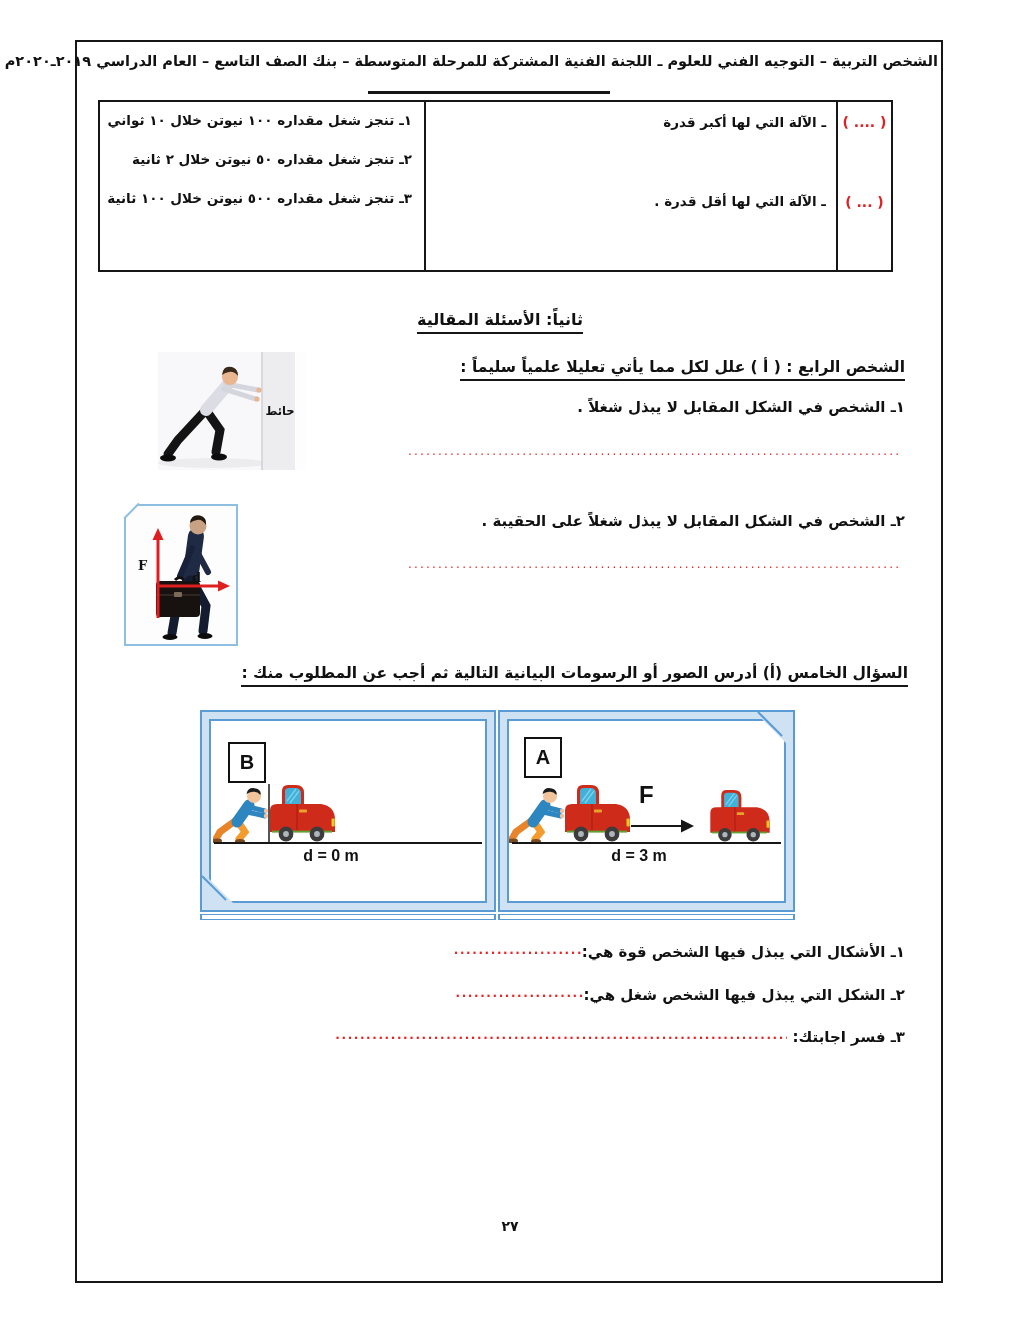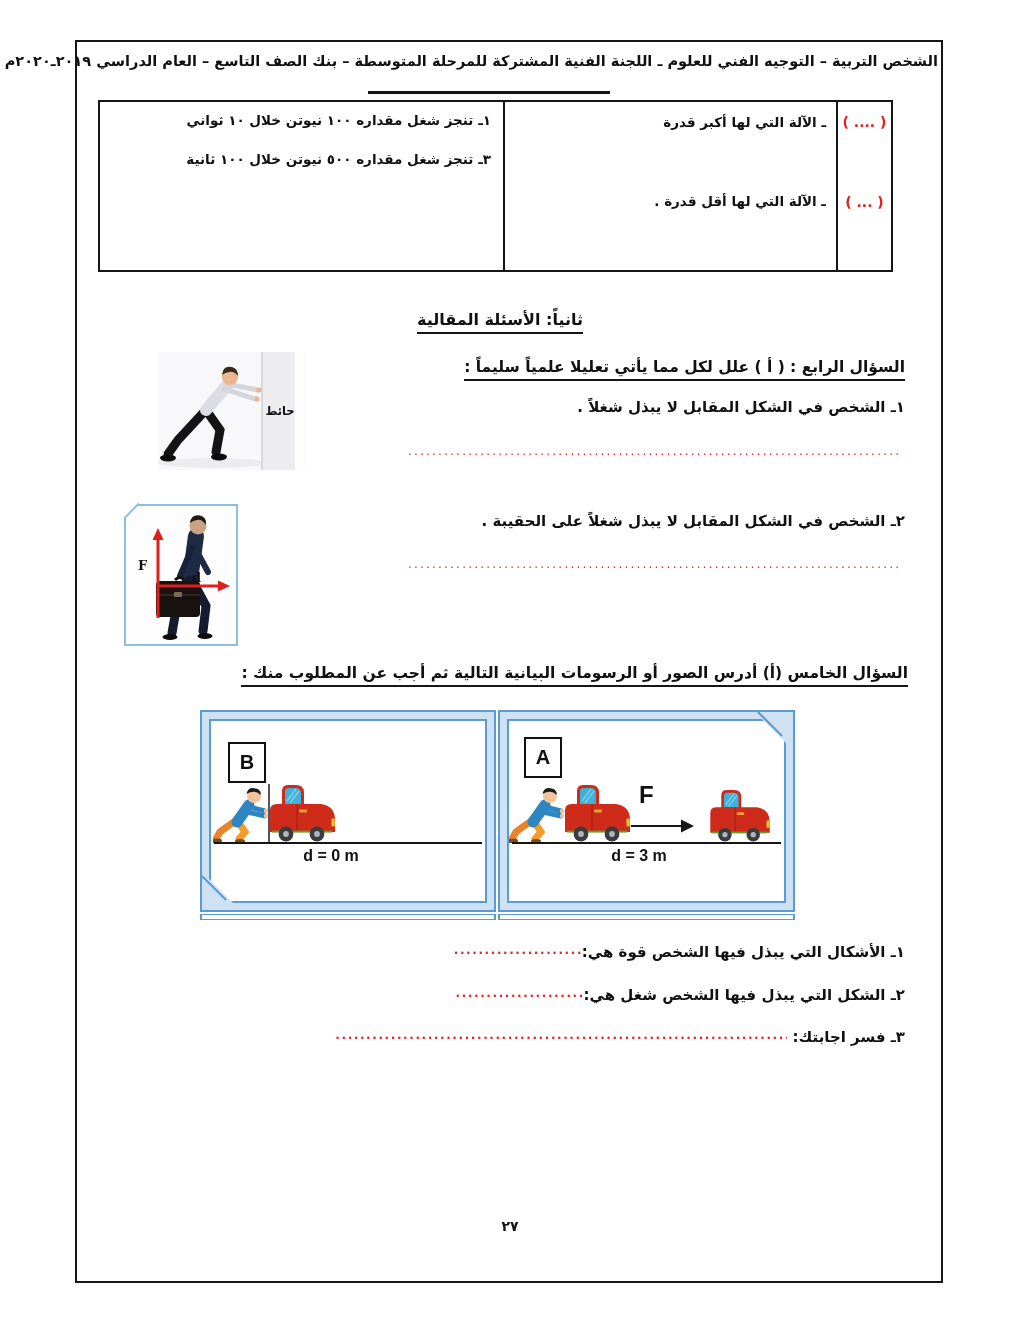--- a/index.html
+++ b/index.html
@@ -14,21 +14,21 @@
          font-weight: bold; font-size: 14.5px; white-space: nowrap; }
   .hdr-line { left: 368px; top: 91px; width: 242px; height: 3px; background: #161616; }
 
   
   .mtable { left: 98px; top: 100px; width: 795px; height: 172px; border: 2px solid #161616;
             display: flex; direction: rtl; font-size: 13.5px; font-weight: 600; }
   .mt-col-ans { width: 55px; border-left: 2px solid #161616; text-align: center;
                 color: #e02020; font-weight: bold; font-size: 14px; }
   .mt-col-ans .slot1 { margin-top: 12px; }
   .mt-col-ans .slot2 { margin-top: 64px; }
-  .mt-col-stm { width: 333px; border-left: 2px solid #161616; padding: 12px 10px 0 0; direction: rtl; }
+  .mt-col-stm { width: 412px; border-left: 2px solid #161616; padding: 12px 10px 0 0; direction: rtl; }
   .mt-col-stm .stm2 { margin-top: 63px; }
   .mt-col-opt { flex: 1; padding: 10px 12px 0 6px; direction: rtl; }
   .mt-col-opt .opt { margin-bottom: 23px; white-space: nowrap; }
 
   
   .essay-head-wrap { left: 0; right: 20px; top: 310px; text-align: center; direction: rtl; }
   .u-line { display: inline-block; border-bottom: 2px solid #161616; padding-bottom: 3px; }
   .essay-head-wrap span { font-weight: bold; font-size: 16px; }
   .q-title { direction: rtl; font-size: 15.5px; font-weight: 600; }
   .q4-title { right: 115px; top: 358px; }
@@ -143,30 +143,31 @@
   <div class="mt-col-ans">
     <div class="slot1">( .... )</div>
     <div class="slot2">( ... )</div>
   </div>
   <div class="mt-col-stm">
     <div class="stm1">ـ الآلة التي لها أكبر قدرة</div>
     <div class="stm2">ـ الآلة التي لها أقل قدرة .</div>
   </div>
   <div class="mt-col-opt">
     <div class="opt">١ـ تنجز شغل مقداره ١٠٠ نيوتن خلال ١٠ ثواني</div>
+    <div class="opt">٢ـ تنجز شغل مقداره ٥٠ نيوتن خلال ٢ ثانية</div>
     <div class="opt">٣ـ تنجز شغل مقداره ٥٠٠ نيوتن خلال ١٠٠ ثانية</div>
   </div>
 </div>
 
 <div class="abs essay-head-wrap">
   <span class="u-line">ثانياً: الأسئلة المقالية</span>
 </div>
 
 <div class="abs q-title q4-title">
-  <span class="u-line">السؤال الرابع : ( أ ) علل لكل مما يأتي تعليلا علمياً سليماً :</span>
+  <span class="u-line">الشخص الرابع : ( أ ) علل لكل مما يأتي تعليلا علمياً سليماً :</span>
 </div>
 <div class="abs q-item q4-item1">١ـ الشخص في الشكل المقابل لا يبذل شغلاً .</div>
 
 <div class="abs fig-wall">
   <svg width="148" height="118" viewBox="0 0 148 118">
     <rect x="0" y="0" width="148" height="118" fill="#f8f8fa"></rect>
     <ellipse cx="55" cy="111" rx="55" ry="5" fill="#ececef"></ellipse>
     <rect x="104" y="0" width="33" height="118" fill="#ededf0"></rect>
     <line x1="104" y1="0" x2="104" y2="118" stroke="#cfcfd6" stroke-width="1.5"></line>
     <rect x="137" y="0" width="11" height="118" fill="#fdfdfe"></rect>

